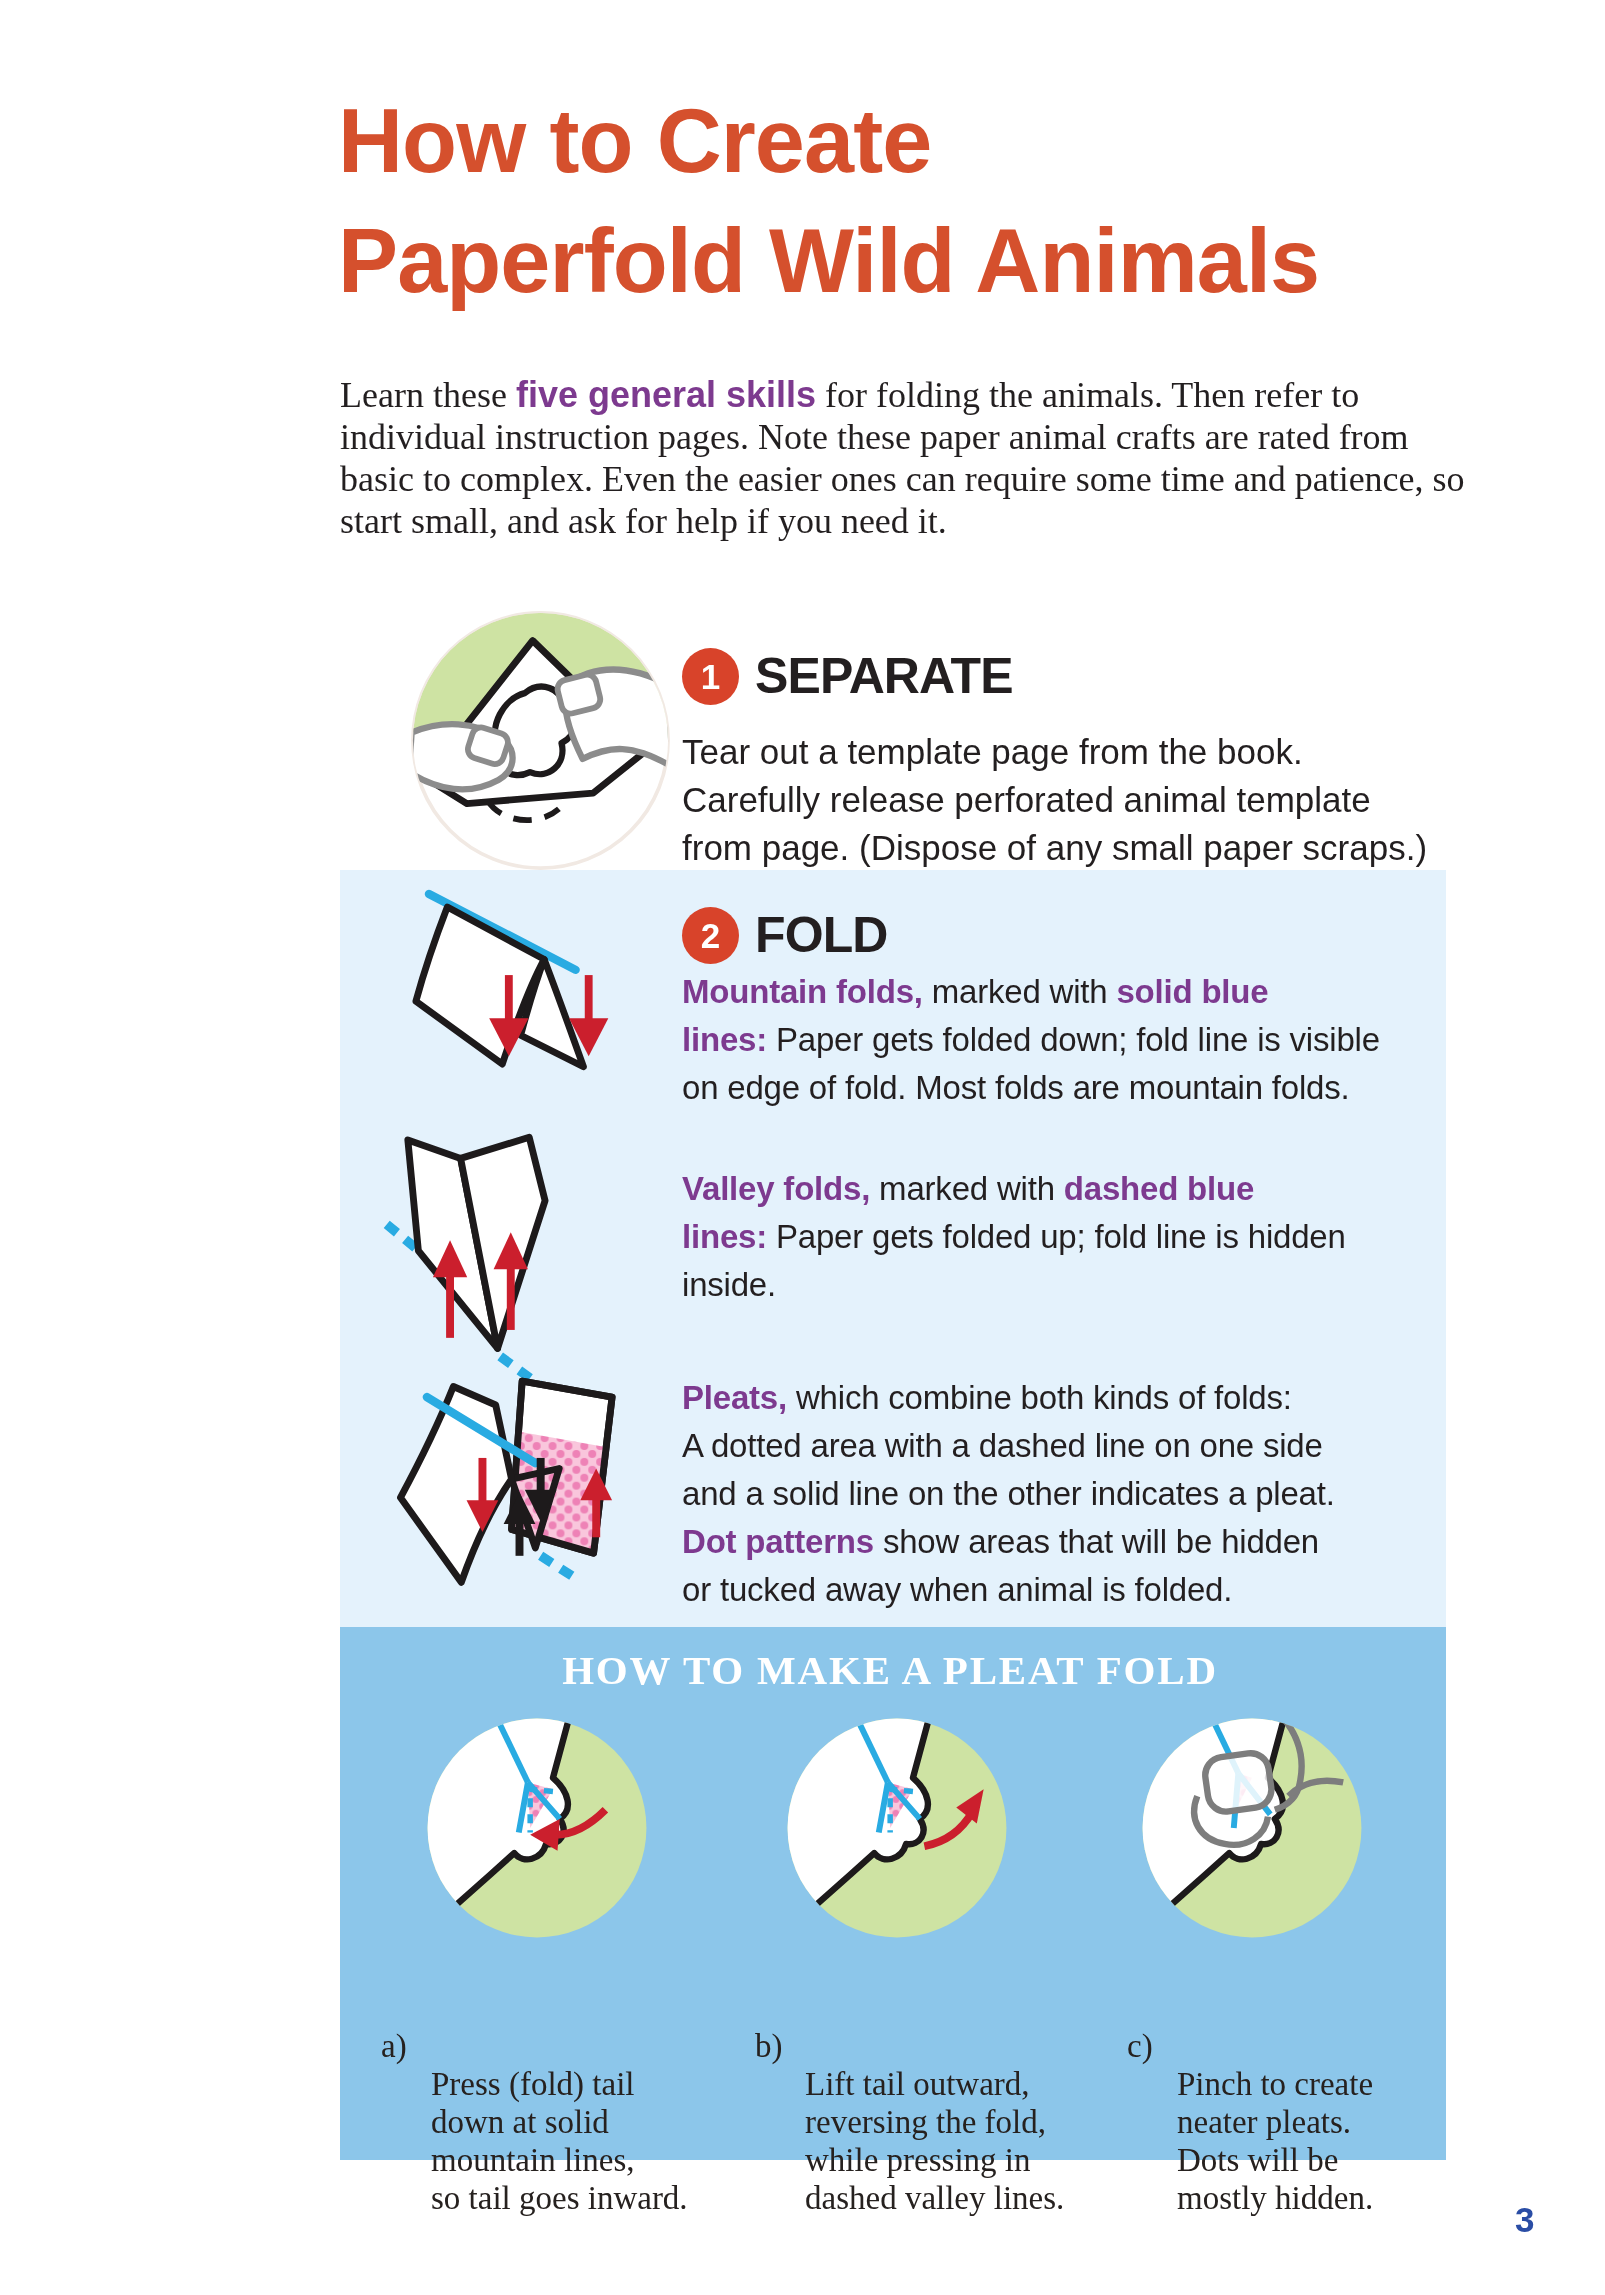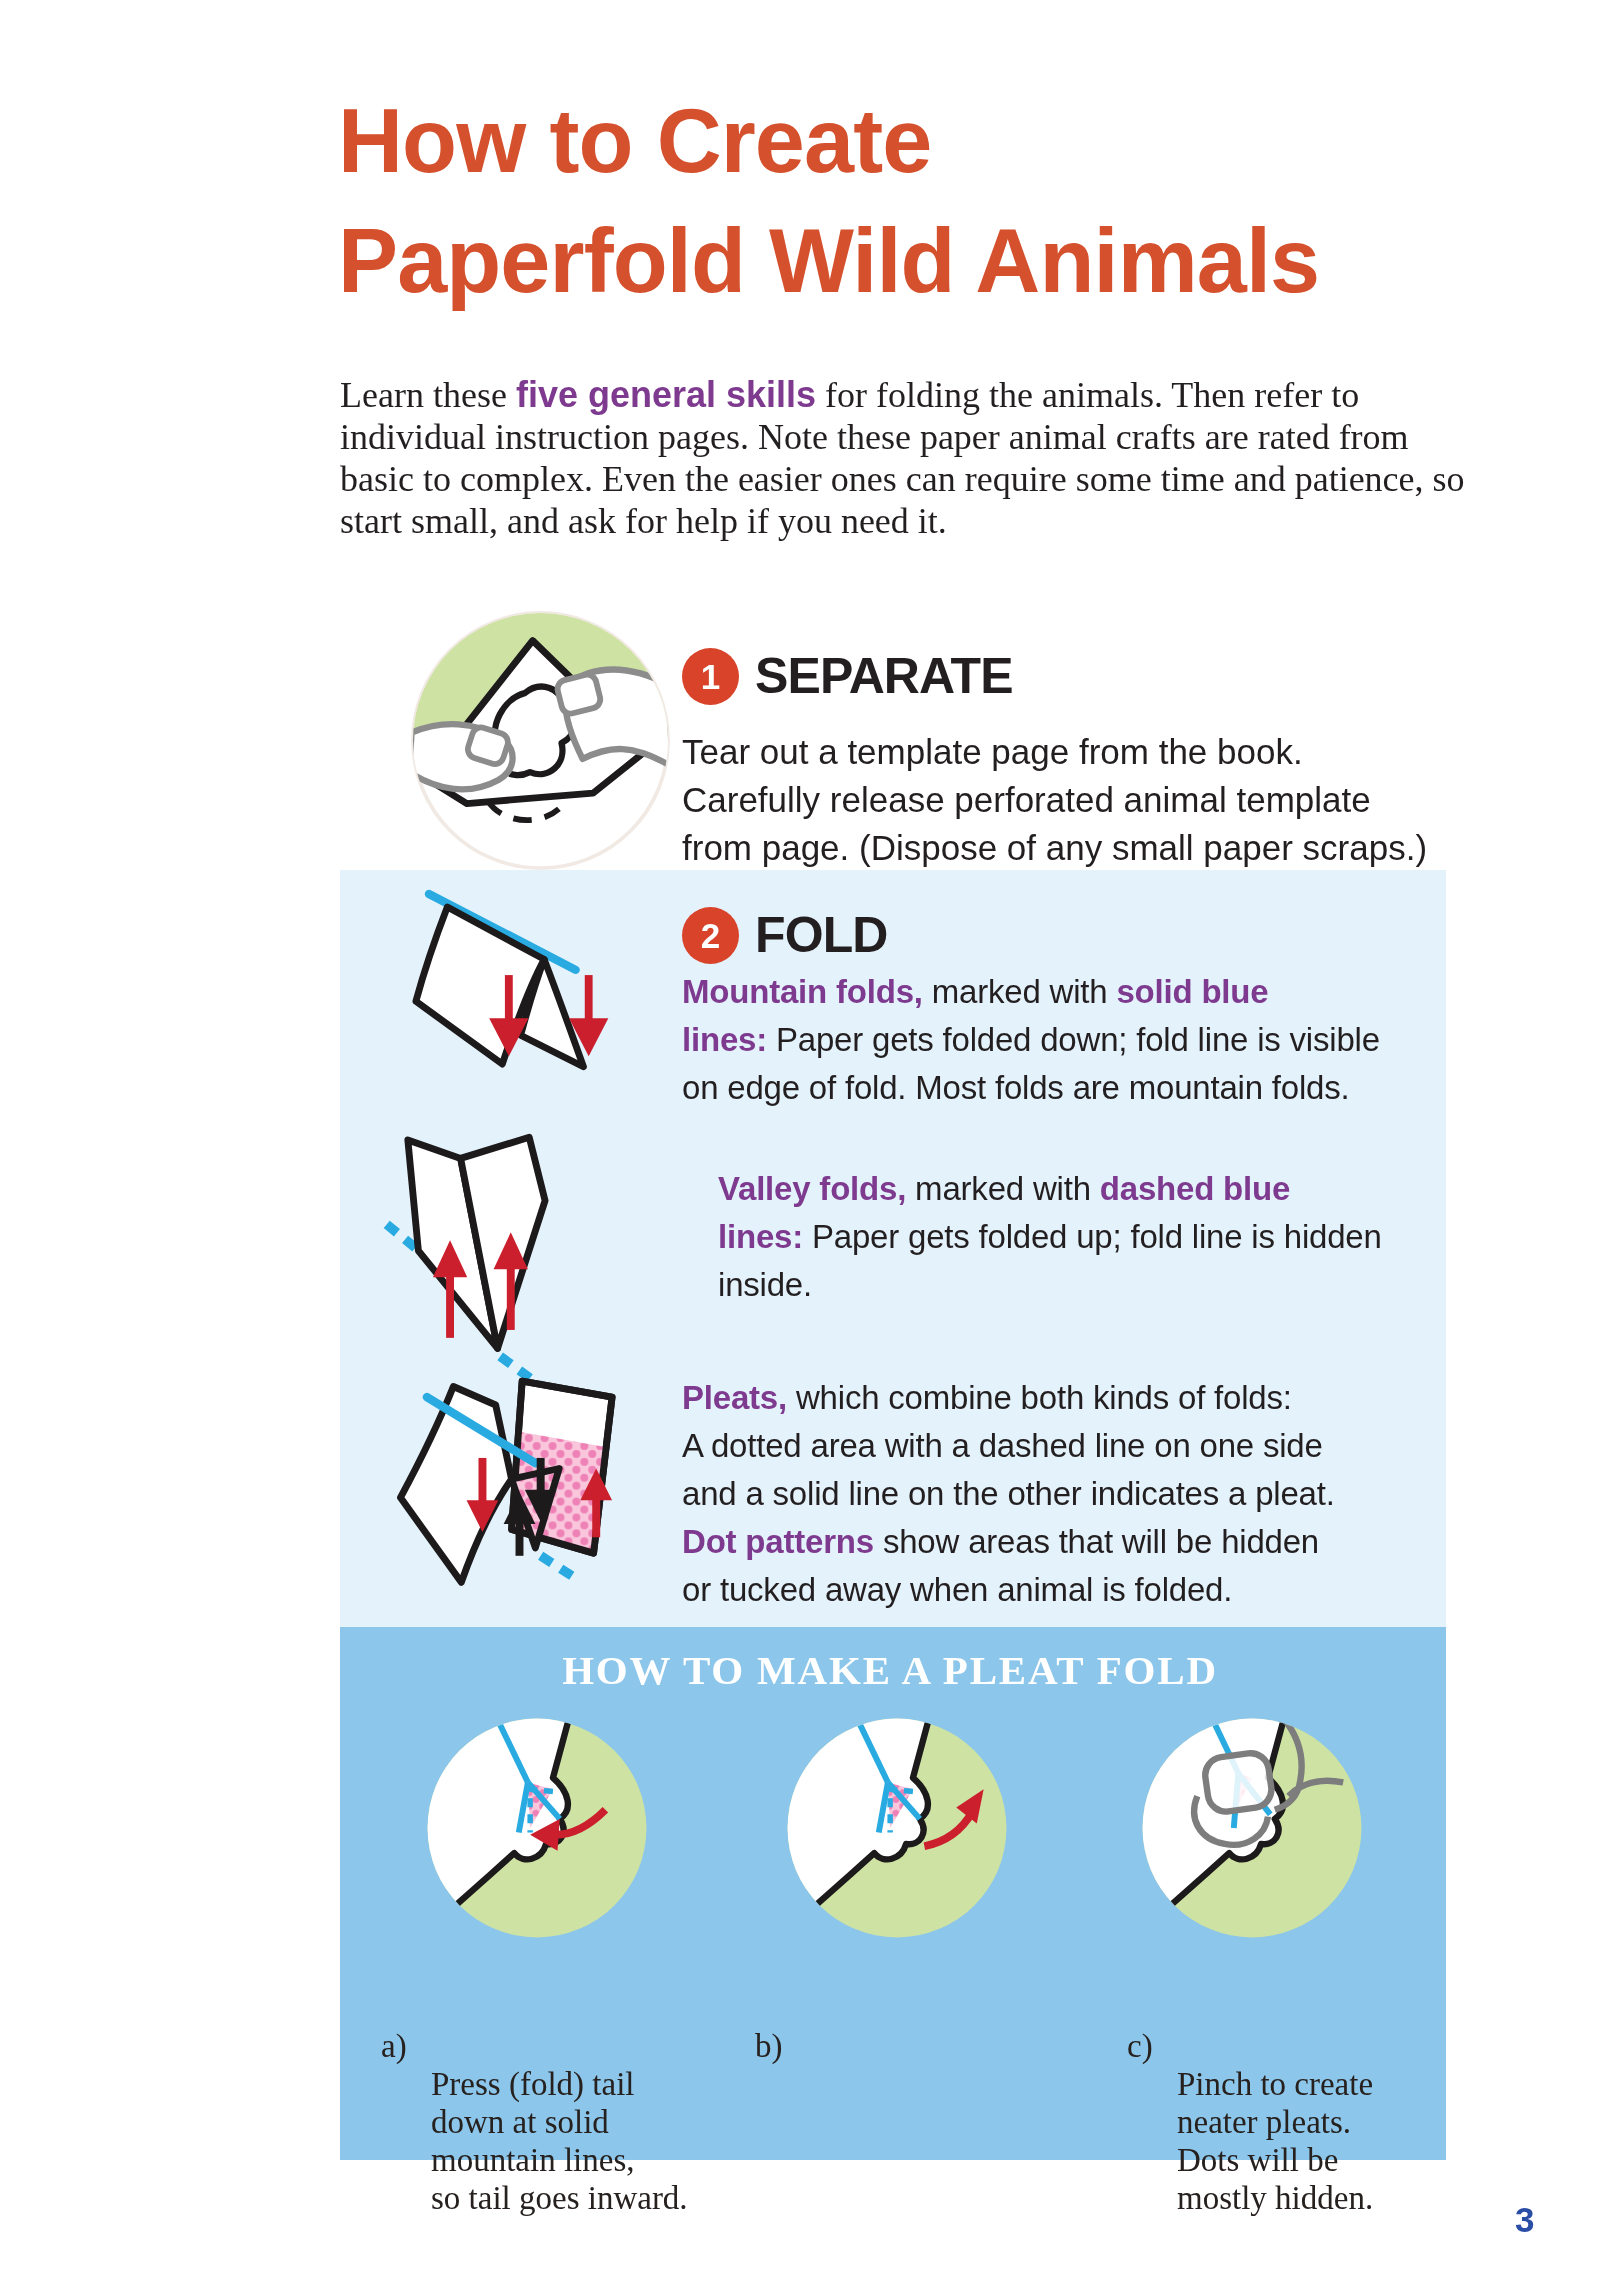--- a/index.html
+++ b/index.html
@@ -97,21 +97,21 @@
     <path d="M3,35 L14,44" stroke="#29abe2" stroke-width="3.6" stroke-dasharray="5 4" fill="none"></path>
     <path d="M46,85 L61,96" stroke="#29abe2" stroke-width="3.6" stroke-dasharray="5 4" fill="none"></path>
     <path d="M11,3 L31,10 L45,82 L15,45 Z" fill="#ffffff" stroke="#1d1a1b" stroke-width="2.6" stroke-linejoin="round"></path>
     <path d="M31,10 L57,2 L63,26 L45,82 Z" fill="#ffffff" stroke="#1d1a1b" stroke-width="2.6" stroke-linejoin="round"></path>
     <line x1="27" y1="78" x2="27" y2="53" stroke="#cb1f2d" stroke-width="3"></line>
     <polygon points="20.5,55 33.5,55 27,41" fill="#cb1f2d"></polygon>
     <line x1="50" y1="75" x2="50" y2="50" stroke="#cb1f2d" stroke-width="3"></line>
     <polygon points="43.5,52 56.5,52 50,38" fill="#cb1f2d"></polygon>
   </svg>
 
-  <div class="abs fold-par" style="left:682px;top:1165px;width:759px;margin-left:36px;"><span class="hl">Valley folds,</span><span> marked with </span><span class="hl">dashed blue</span><br><span class="hl">lines:</span><span> Paper gets folded up; fold line is hidden</span><br><span>inside.</span></div>
+  <div class="abs fold-par" style="left:682px;top:1165px;width:759px;"><span class="hl">Valley folds,</span><span> marked with </span><span class="hl">dashed blue</span><br><span class="hl">lines:</span><span> Paper gets folded up; fold line is hidden</span><br><span>inside.</span></div>
 
   <svg class="abs" style="left:374px;top:1362px;" width="291" height="258" viewBox="0 0 110 97">
     <defs>
       <pattern id="dotsA" width="6" height="6" patternUnits="userSpaceOnUse">
         <rect width="6" height="6" fill="#f9c6dc"></rect>
         <circle cx="1.5" cy="1.5" r="1.5" fill="#ee82b6"></circle>
         <circle cx="4.5" cy="4.5" r="1.5" fill="#ee82b6"></circle>
       </pattern>
     </defs>
     <path d="M56,7 L90,13 L83,72 L52,63 Z" fill="#ffffff" stroke="#1d1a1b" stroke-width="2.6" stroke-linejoin="round"></path>
@@ -206,21 +206,24 @@
     </g>
   </svg>
 
   <div class="abs caption" style="left:381px;top:2027px;width:353px;">
     <span class="cap-label">a)</span><span>Press (fold) tail
 down at solid
 mountain lines,
 so tail goes inward.</span>
   </div>
   <div class="abs caption" style="left:755px;top:2027px;width:362px;">
-    <span class="cap-label">b)</span>
+    <span class="cap-label">b)</span><span>Lift tail outward,
+reversing the fold,
+while pressing in
+dashed valley lines.</span>
   </div>
   <div class="abs caption" style="left:1127px;top:2027px;width:335px;">
     <span class="cap-label">c)</span><span>Pinch to create
 neater pleats.
 Dots will be
 mostly hidden.</span>
   </div>
 
   <div class="abs" id="page-number">3</div>
 

